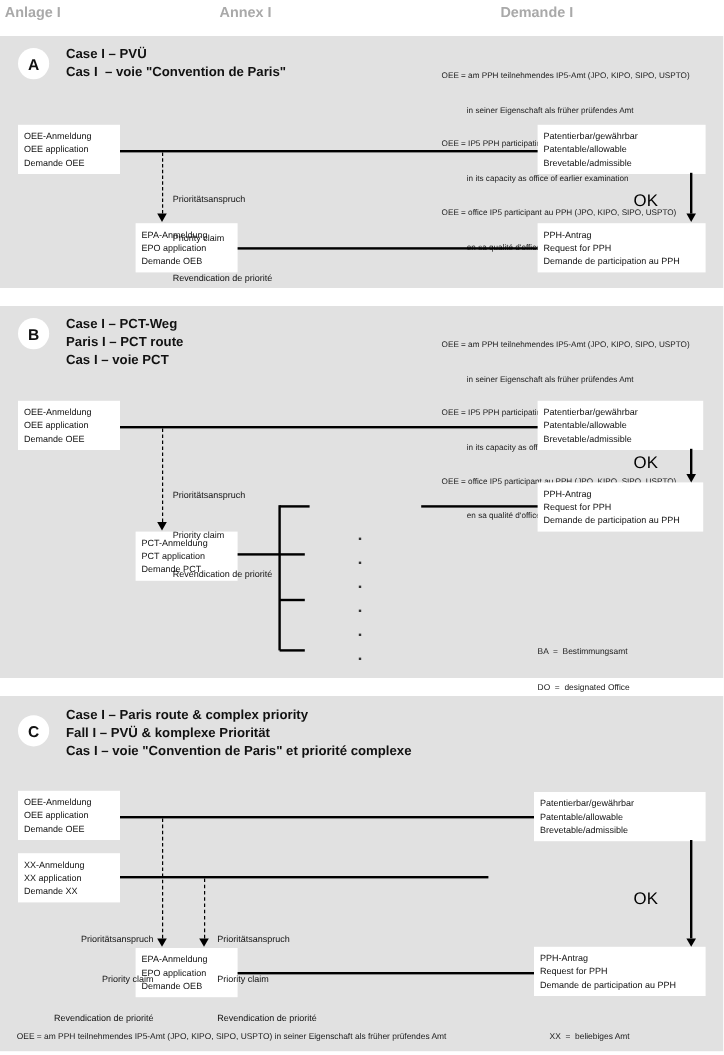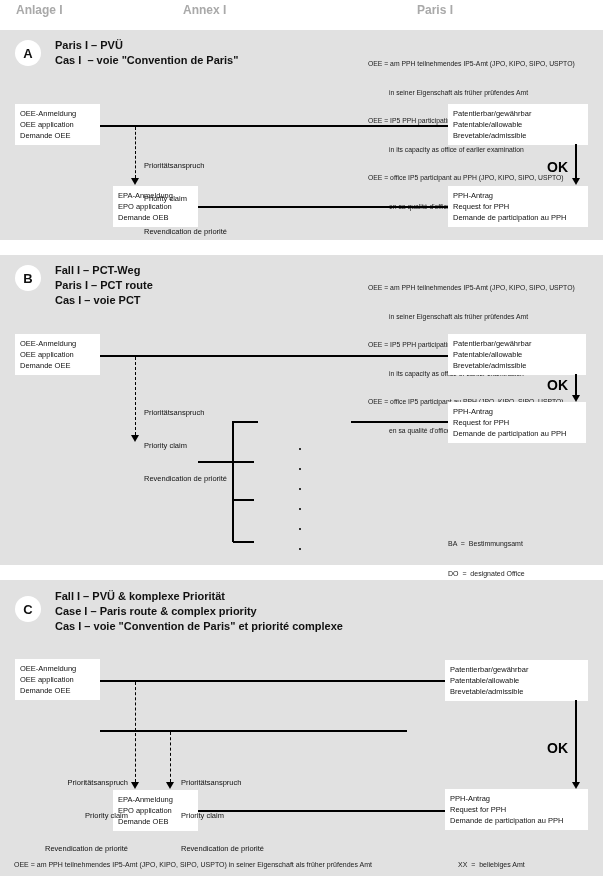--- a/index.html
+++ b/index.html
@@ -14,40 +14,40 @@
   .box { position:absolute; background:#fff; font-size:7.5px; line-height:11px;
          padding:4px 5px; box-sizing:border-box; }
   .box div { white-space:nowrap; }
   .legend { position:absolute; font-size:6.8px; line-height:9.5px; color:#1a1a1a; width:235px; white-space:pre; }
   .legend .cont { padding-left:21px; }
   .hline { position:absolute; height:1.5px; background:#000; }
   .vline { position:absolute; width:1.5px; background:#000; }
   .dash  { position:absolute; width:0; border-left:1px dashed #000; }
   .ah { position:absolute; width:0; height:0; border-left:4px solid transparent;
         border-right:4px solid transparent; border-top:7px solid #000; }
-  .oklabel { position:absolute; font-weight:bold; font-size:14px; width:40px; text-align:right; color:#000; }
+  .oklabel { position:absolute; font-weight:normal; font-size:14px; width:40px; color:#000; }
   .plabel { position:absolute; font-size:7.5px; line-height:11px; white-space:pre; }
   .plabel.right-al { text-align:right; }
   .slegend { position:absolute; font-size:7px; line-height:10px; color:#1a1a1a; white-space:pre; }
   .dot { position:absolute; width:2px; height:2px; background:#333; }
 </style>
 </head>
 <body>
 
 <div class="page">
 
-  <div class="hdr" style="left:16px">Anlage I</div>
+  <div class="hdr" style="left:4px">Anlage I</div>
   <div class="hdr" style="left:183px">Annex I</div>
-  <div class="hdr" style="left:417px">Paris I</div>
+  <div class="hdr" style="left:417px">Demande I</div>
 
   <div class="panel" style="top:30px; height:210px"></div>
 
   <div class="badge" style="left:15px; top:40px">A</div>
   <div style="position:absolute; left:55px; top:38px">
-    <div class="title" style="position:static">Paris I – PVÜ</div>
+    <div class="title" style="position:static">Case I – PVÜ</div>
     <div class="title" style="position:static">Cas I  – voie "Convention de Paris"</div>
   </div>
 
   <div class="legend" style="left:368px; top:40px">
     <div>OEE = am PPH teilnehmendes IP5-Amt (JPO, KIPO, SIPO, USPTO)</div>
     <div class="cont">in seiner Eigenschaft als früher prüfendes Amt</div>
     <div>OEE = IP5 PPH participating office (JPO, KIPO, SIPO, USPTO)</div>
     <div class="cont">in its capacity as office of earlier examination</div>
     <div>OEE = office IP5 participant au PPH (JPO, KIPO, SIPO, USPTO)</div>
     <div class="cont">en sa qualité d'office ayant effectué l'examen antérieur</div>
@@ -86,21 +86,21 @@
   </div>
 
   <div class="vline" style="left:575px; top:144px; height:34px"></div>
   <div class="ah" style="left:572px; top:178px"></div>
   <div class="oklabel" style="left:528px; top:159px">OK</div>
 
   <div class="panel" style="top:255px; height:310px"></div>
 
   <div class="badge" style="left:15px; top:265px">B</div>
   <div style="position:absolute; left:55px; top:263px">
-    <div class="title" style="position:static">Fall I – PCT-Weg</div>
+    <div class="title" style="position:static">Case I – PCT-Weg</div>
     <div class="title" style="position:static">Paris I – PCT route</div>
     <div class="title" style="position:static">Cas I – voie PCT</div>
   </div>
 
   <div class="legend" style="left:368px; top:264px">
     <div>OEE = am PPH teilnehmendes IP5-Amt (JPO, KIPO, SIPO, USPTO)</div>
     <div class="cont">in seiner Eigenschaft als früher prüfendes Amt</div>
     <div>OEE = IP5 PPH participating office (JPO, KIPO, SIPO, USPTO)</div>
     <div class="cont">in its capacity as office of earlier examination</div>
     <div>OEE = office IP5 participant au PPH (JPO, KIPO, SIPO, USPTO)</div>
@@ -115,20 +115,25 @@
   <div class="box" style="left:448px; top:334px; width:138px">
     <div>Patentierbar/gewährbar</div>
     <div>Patentable/allowable</div>
     <div>Brevetable/admissible</div>
   </div>
   <div class="box" style="left:448px; top:402px; width:138px">
     <div>PPH-Antrag</div>
     <div>Request for PPH</div>
     <div>Demande de participation au PPH</div>
   </div>
+  <div class="box" style="left:113px; top:443px; width:85px">
+    <div>PCT-Anmeldung</div>
+    <div>PCT application</div>
+    <div>Demande PCT</div>
+  </div>
 
   <div class="hline" style="left:100px; top:355px; width:348px"></div>
 
   <div class="dash" style="left:135px; top:357px; height:78px"></div>
   <div class="ah" style="left:131px; top:435px"></div>
   <div class="plabel" style="left:144px; top:385px">
     <div>Prioritätsanspruch</div>
     <div>Priority claim</div>
     <div>Revendication de priorité</div>
   </div>
@@ -156,30 +161,35 @@
   <div class="slegend" style="left:448px; top:519px">
     <div>BA  =  Bestimmungsamt</div>
     <div>DO  =  designated Office</div>
     <div>OD  =  office désigné</div>
   </div>
 
   <div class="panel" style="top:580px; height:296px"></div>
 
   <div class="badge" style="left:15px; top:596px">C</div>
   <div style="position:absolute; left:55px; top:589px">
+    <div class="title" style="position:static">Case I – Paris route &amp; complex priority</div>
     <div class="title" style="position:static">Fall I – PVÜ &amp; komplexe Priorität</div>
-    <div class="title" style="position:static">Case I – Paris route &amp; complex priority</div>
     <div class="title" style="position:static">Cas I – voie "Convention de Paris" et priorité complexe</div>
   </div>
 
   <div class="box" style="left:15px; top:659px; width:85px">
     <div>OEE-Anmeldung</div>
     <div>OEE application</div>
     <div>Demande OEE</div>
   </div>
+  <div class="box" style="left:15px; top:711px; width:85px">
+    <div>XX-Anmeldung</div>
+    <div>XX application</div>
+    <div>Demande XX</div>
+  </div>
   <div class="box" style="left:445px; top:660px; width:143px">
     <div>Patentierbar/gewährbar</div>
     <div>Patentable/allowable</div>
     <div>Brevetable/admissible</div>
   </div>
   <div class="box" style="left:113px; top:790px; width:85px">
     <div>EPA-Anmeldung</div>
     <div>EPO application</div>
     <div>Demande OEB</div>
   </div>

